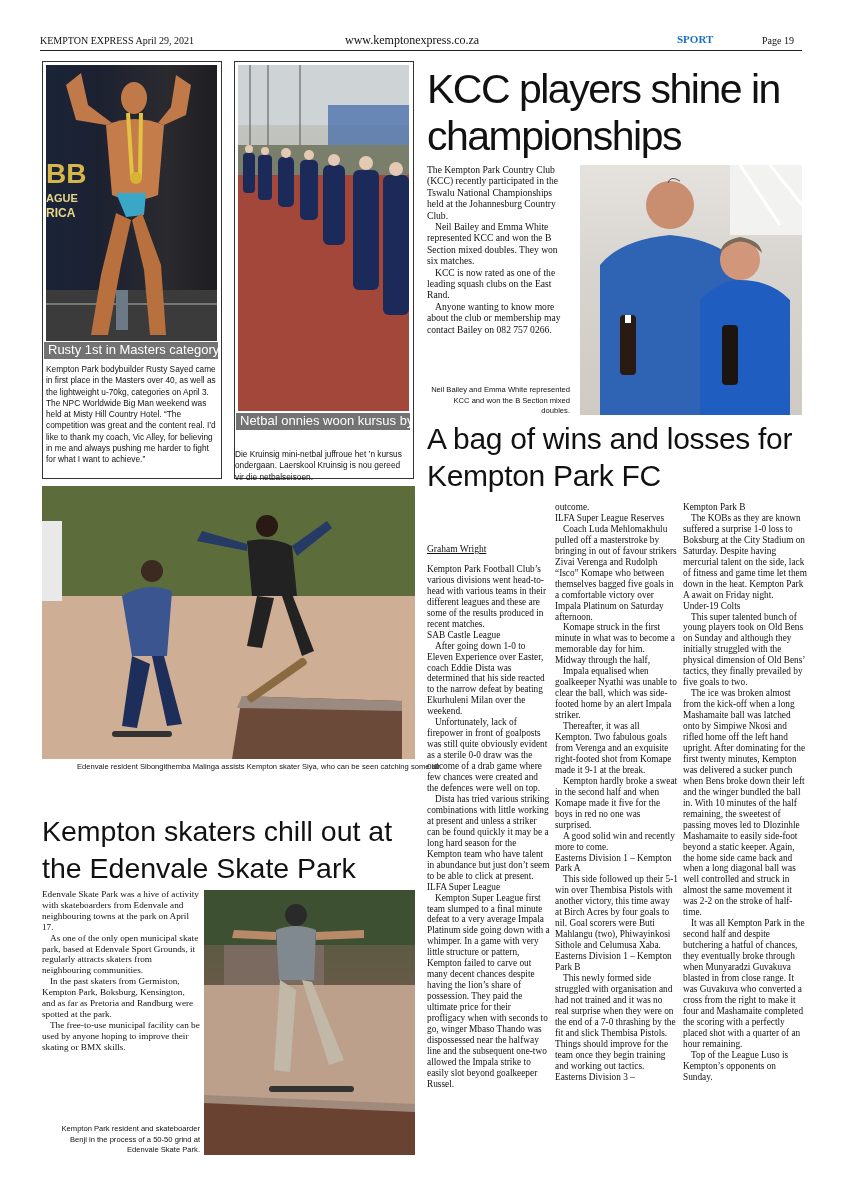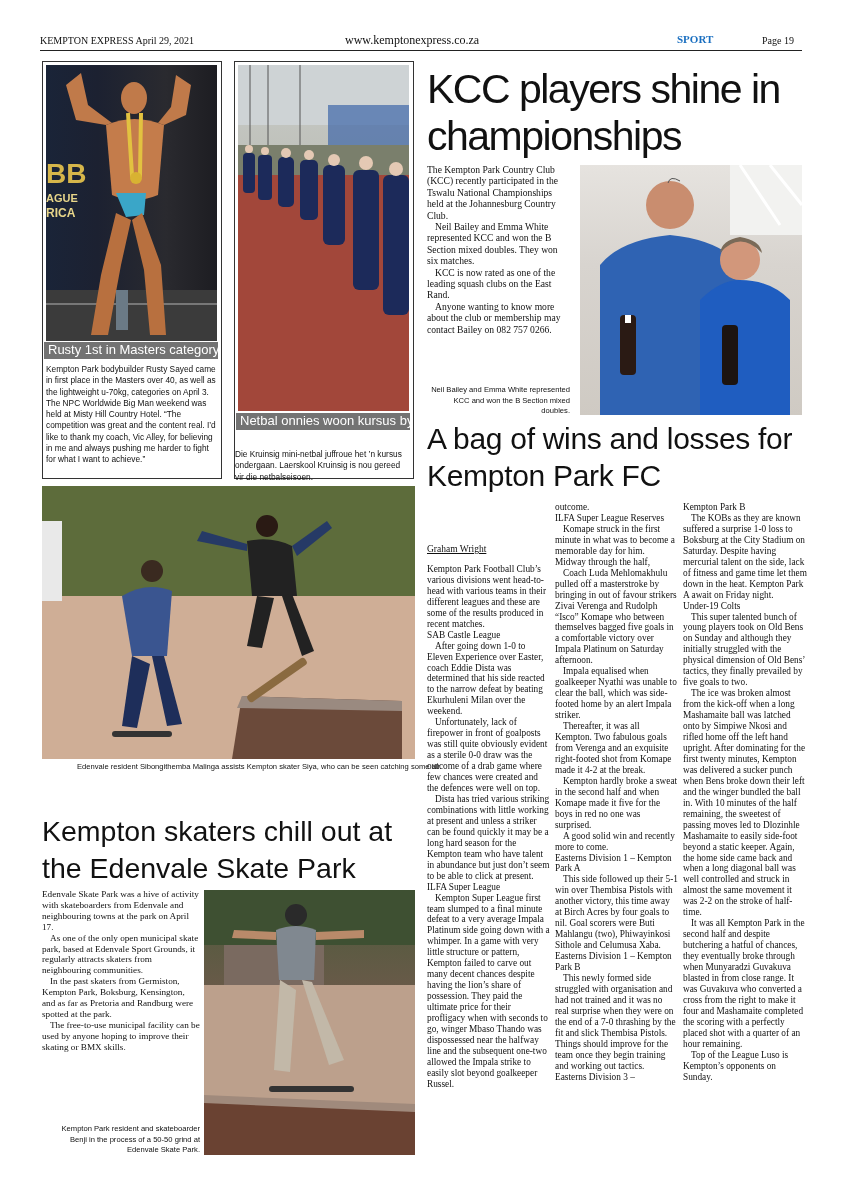--- a/index.html
+++ b/index.html
@@ -129,24 +129,24 @@
   <p class="sh">SAB Castle League</p>
   <p>After going down 1-0 to Eleven Experience over Easter, coach Eddie Dista was determined that his side reacted to the narrow defeat by beating Ekurhuleni Milan over the weekend.</p>
   <p>Unfortunately, lack of firepower in front of goalposts was still quite obviously evident as a sterile 0-0 draw was the outcome of a drab game where few chances were created and the defences were well on top.</p>
   <p>Dista has tried various striking combinations with little working at present and unless a striker can be found quickly it may be a long hard season for the Kempton team who have talent in abundance but just don’t seem to be able to click at present.</p>
   <p class="sh">ILFA Super League</p>
   <p>Kempton Super League first team slumped to a final minute defeat to a very average Impala Platinum side going down with a whimper. In a game with very little structure or pattern, Kempton failed to carve out many decent chances despite having the lion’s share of possession. They paid the ultimate price for their profligacy when with seconds to go, winger Mbaso Thando was dispossessed near the halfway line and the subsequent one-two allowed the Impala strike to easily slot beyond goalkeeper Russel.</p>
 </div>
 <div class="col" style="left:555px;top:502px;width:123px;">
   <p class="ni">outcome.</p>
   <p class="sh">ILFA Super League Reserves</p>
+  <p>Coach Luda Mehlomakhulu pulled off a masterstroke by bringing in out of favour strikers Zivai Verenga and Rudolph “Isco” Komape who between themselves bagged five goals in a comfortable victory over Impala Platinum on Saturday afternoon.</p>
   <p>Komape struck in the first minute in what was to become a memorable day for him. Midway through the half,</p>
-  <p>Coach Luda Mehlomakhulu pulled off a masterstroke by bringing in out of favour strikers Zivai Verenga and Rudolph “Isco” Komape who between themselves bagged five goals in a comfortable victory over Impala Platinum on Saturday afternoon.</p>
   <p>Impala equalised when goalkeeper Nyathi was unable to clear the ball, which was side-footed home by an alert Impala striker.</p>
-  <p>Thereafter, it was all Kempton. Two fabulous goals from Verenga and an exquisite right-footed shot from Komape made it 4-2 at the break.</p>
+  <p>Thereafter, it was all Kempton. Two fabulous goals from Verenga and an exquisite right-footed shot from Komape made it 9-1 at the break.</p>
   <p>Kempton hardly broke a sweat in the second half and when Komape made it five for the boys in red no one was surprised.</p>
   <p>A good solid win and recently more to come.</p>
   <p class="sh">Easterns Division 1 – Kempton Park A</p>
   <p>This side followed up their 5-1 win over Thembisa Pistols with another victory, this time away at Birch Acres by four goals to nil. Goal scorers were Buti Mahlangu (two), Phiwayinkosi Sithole and Celumusa Xaba.</p>
   <p class="sh">Easterns Division 1 – Kempton Park B</p>
   <p>This newly formed side struggled with organisation and had not trained and it was no real surprise when they were on the end of a 7-0 thrashing by the fit and slick Thembisa Pistols. Things should improve for the team once they begin training and working out tactics.</p>
   <p class="sh">Easterns Division 3 –</p>
 </div>
 <div class="col" style="left:683px;top:502px;width:124px;">
   <p class="sh">Kempton Park B</p>

